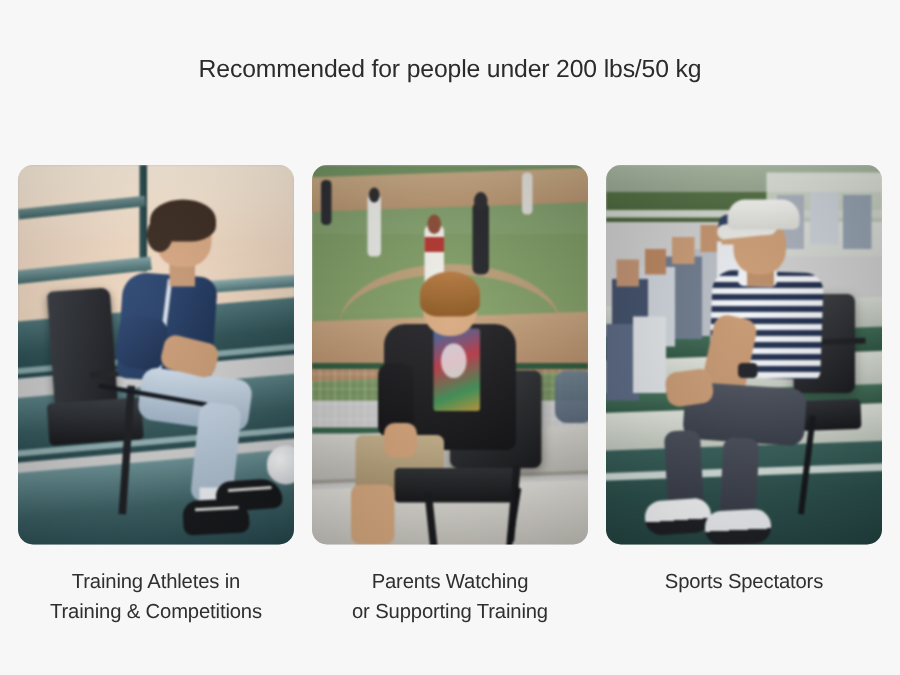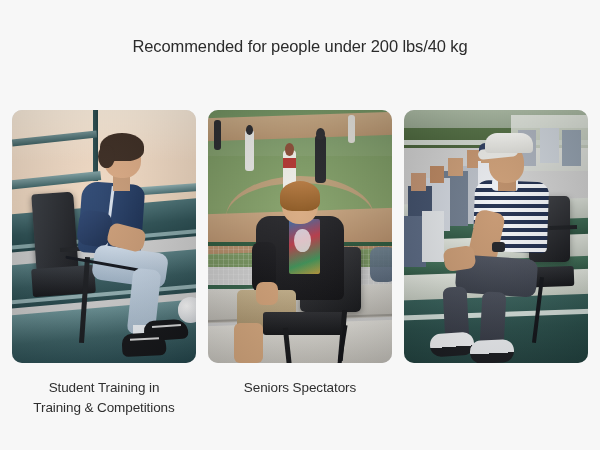--- a/index.html
+++ b/index.html
@@ -280,21 +280,21 @@
     letter-spacing:-0.1px;
   }
   .caption .l2{display:block;}
 </style>
 </head>
 <body>
 
 <div class="page">
 
   <div class="header">
-    <p class="subtitle">Recommended for people under 200 lbs/40 kg</p>
+    <p class="subtitle">Recommended for people under 200 lbs/50 kg</p>
   </div>
 
   <div class="panels">
 
     <div class="card">
       <div class="scene">
         <div class="blurwrap">
           <div class="lay p1-sky"></div>
           <div class="lay p1-sky2"></div>
           <div class="lay p1-post"></div>
@@ -428,21 +428,25 @@
           <div class="lay p3-shoeB"></div>
         </div>
         <div class="grain"></div>
       </div>
     </div>
 
   </div>
 
   <div class="captions">
     <div class="caption">
-      <span>Student Training in</span>
+      <span>Training Athletes in</span>
       <span class="l2">Training &amp; Competitions</span>
     </div>
     <div class="caption">
-      <span>Seniors Spectators</span>
+      <span>Parents Watching</span>
+      <span class="l2">or Supporting Training</span>
+    </div>
+    <div class="caption">
+      <span>Sports Spectators</span>
     </div>
   </div>
 
 </div>
 
 </body></html>

